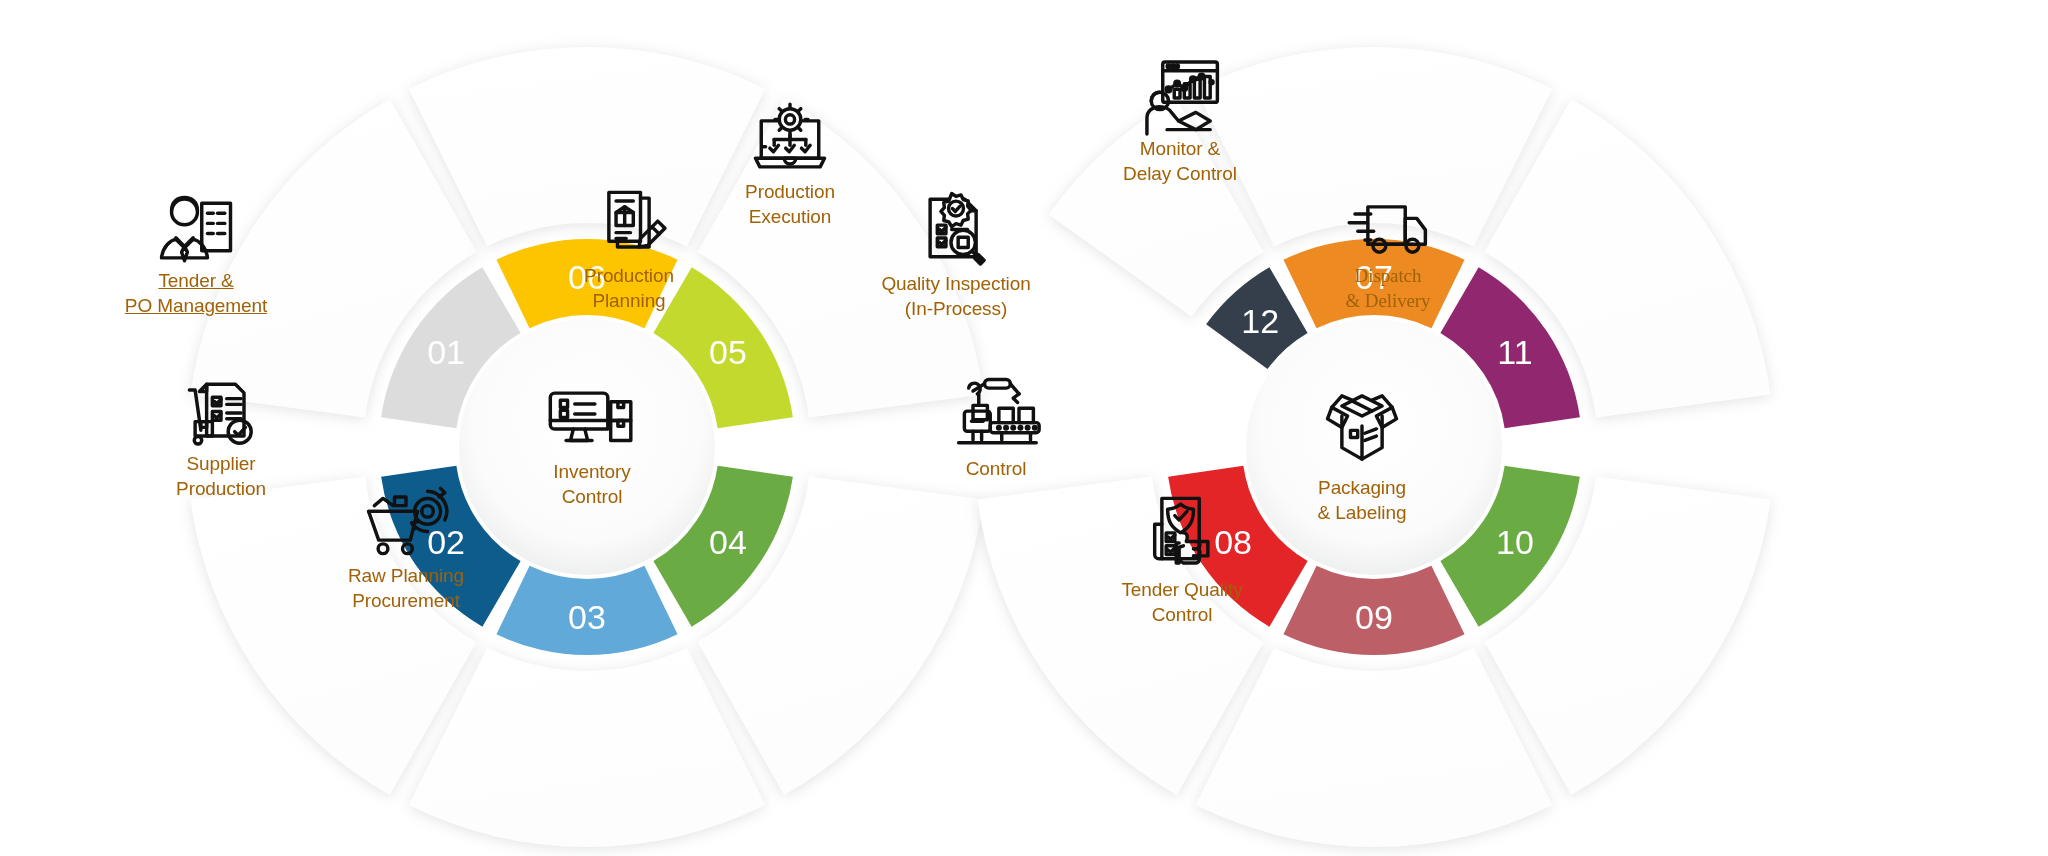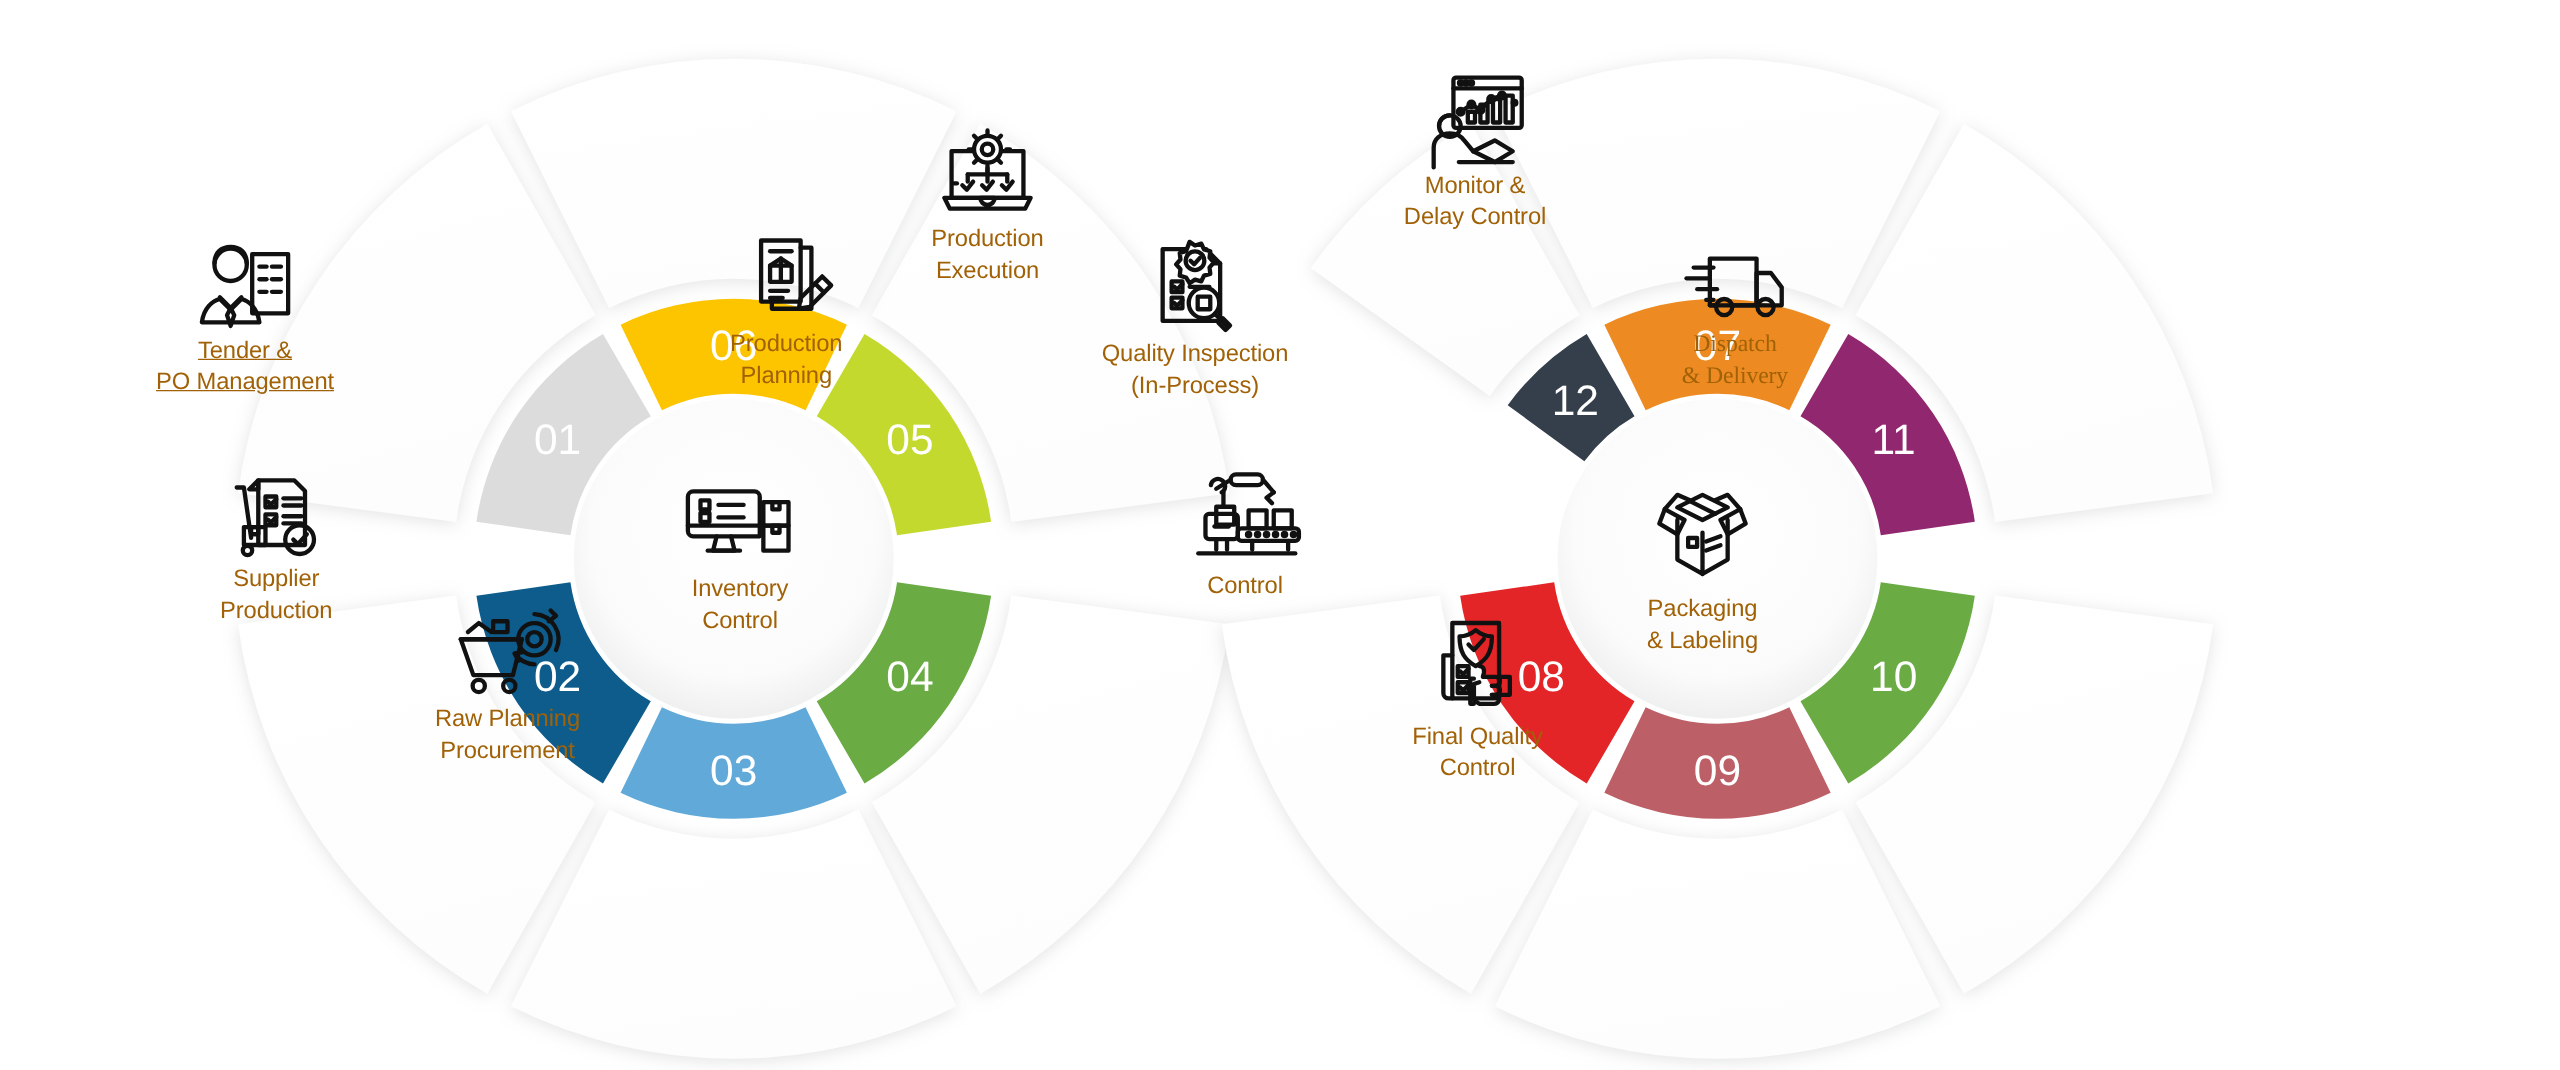--- a/index.html
+++ b/index.html
@@ -320,21 +320,21 @@
 Procurement</div>
       <div class="petal-label" style="left: 592px; top: 459px;">Inventory
 Control</div>
       <div class="petal-label" style="left: 629px; top: 263px;">Production
 Planning</div>
       <div class="petal-label" style="left: 790px; top: 179px;">Production
 Execution</div>
       <div class="petal-label" style="left: 956px; top: 271px;">Quality Inspection
 (In-Process)</div>
       <div class="petal-label" style="left: 996px; top: 456px;">Control</div>
-      <div class="petal-label" style="left: 1182px; top: 577px;">Final Quality
+      <div class="petal-label" style="left: 1182px; top: 577px;">Tender Quality
 Control</div>
       <div class="petal-label" style="left: 1362px; top: 475px;">Packaging
 &amp; Labeling</div>
       <div class="petal-label" style="left: 1388px; top: 263px; font-family: Liberation Serif, serif;">Dispatch
 &amp; Delivery</div>
       <div class="petal-label" style="left: 1180px; top: 136px;">Monitor &amp;
 Delay Control</div>
     </div>
 </div>
 

